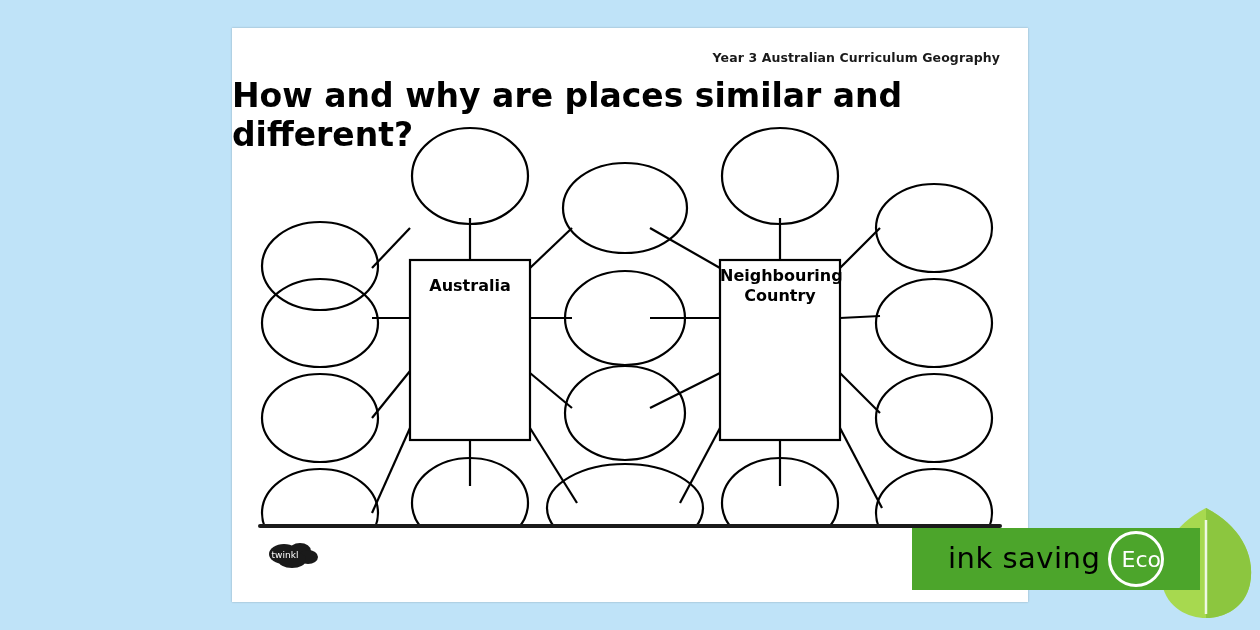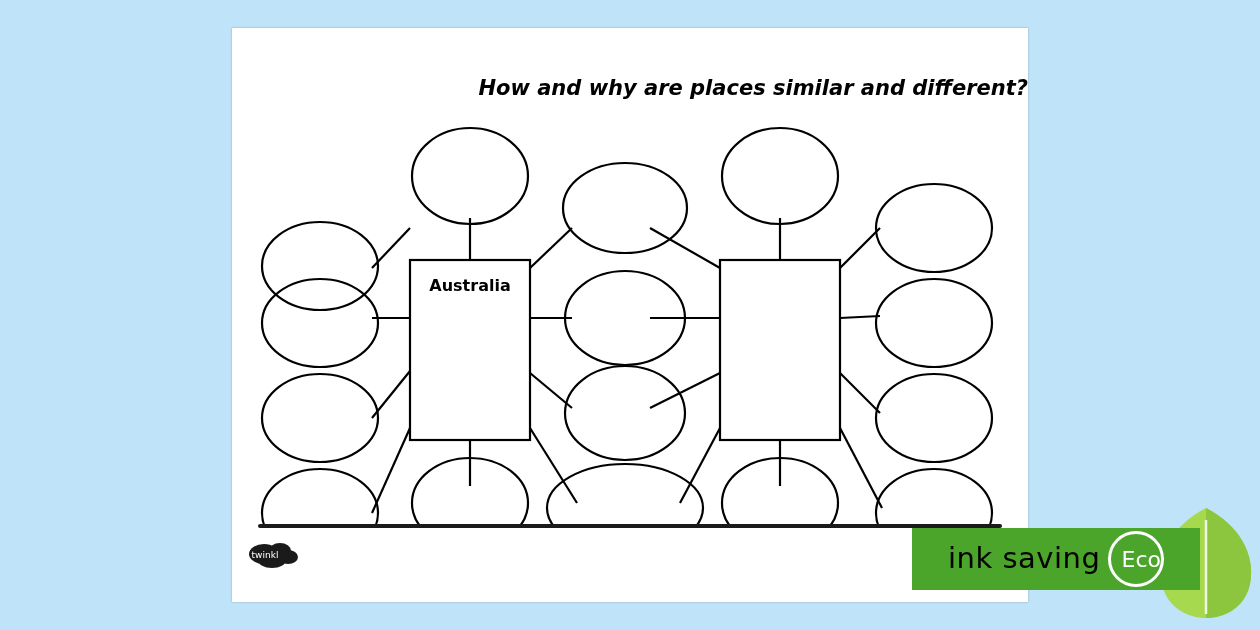--- a/index.html
+++ b/index.html
@@ -36,26 +36,25 @@
     color: #1a1a1a;
     letter-spacing: 0.1px;
     font-family: "DejaVu Sans", sans-serif;
   }
 
   #page-title {
     position: absolute;
     left: 0;
     right: 0;
     top: 48px;
-    text-align: right;
-    font-size: 21px;
+    text-align: left;
+    font-size: 33px;
     font-weight: bold;
     color: #000000;
     font-family: "DejaVu Sans", sans-serif;
-    font-style: italic;
   }
 
   
   #diagram {
     position: absolute;
     left: 0;
     top: 90px;
     width: 796px;
     height: 410px;
   }
@@ -80,21 +79,21 @@
     left: 26px;
     top: 496px;
     width: 744px;
     height: 4px;
     background: #1a1a1a;
     border-radius: 2px;
   }
 
   #twinkl-logo {
     position: absolute;
-    left: 16px;
+    left: 36px;
     top: 512px;
     width: 56px;
     height: 30px;
   }
 
   #visit-url {
     position: absolute;
     right: 26px;
     top: 524px;
     font-size: 8px;
@@ -154,20 +153,21 @@
     font-size: 22px;
     color: #ffffff;
     font-family: "DejaVu Sans", sans-serif;
   }
 </style>
 </head>
 <body>
 
 <div id="worksheet">
 
+  <div id="header-label">Year 3 Australian Curriculum Geography</div>
 
   <div id="page-title">How and why are places similar and different?</div>
 
   <div id="diagram">
     <svg width="796" height="410" viewBox="0 0 796 410" xmlns="http://www.w3.org/2000/svg">
       <g fill="none" stroke="#000000" stroke-width="2.2">
 
         <line x1="178" y1="110" x2="140" y2="150"></line>
         <line x1="178" y1="200" x2="140" y2="200"></line>
         <line x1="178" y1="253" x2="140" y2="300"></line>
@@ -213,20 +213,22 @@
         <ellipse cx="702" cy="300" rx="58" ry="44"></ellipse>
         <ellipse cx="702" cy="395" rx="58" ry="44"></ellipse>
 
         <rect x="178" y="142" width="120" height="180"></rect>
         <rect x="488" y="142" width="120" height="180"></rect>
       </g>
     </svg>
 
     <div class="node-label" style="left:178px; top:158px; width:120px;text-align:center;">Australia</div>
 
+    <div class="node-label" style="left:488px; top:148px; width:120px; white-space:pre-line;">Neighbouring
+Country</div>
   </div>
 
   <div id="footer-rule"></div>
 
   <div id="twinkl-logo">
     <svg width="56" height="30" viewBox="0 0 56 30" xmlns="http://www.w3.org/2000/svg">
       <g fill="#1a1a1a">
         <ellipse cx="16" cy="14" rx="15" ry="10"></ellipse>
         <ellipse cx="32" cy="11" rx="11" ry="8"></ellipse>
         <ellipse cx="40" cy="17" rx="10" ry="7"></ellipse>

